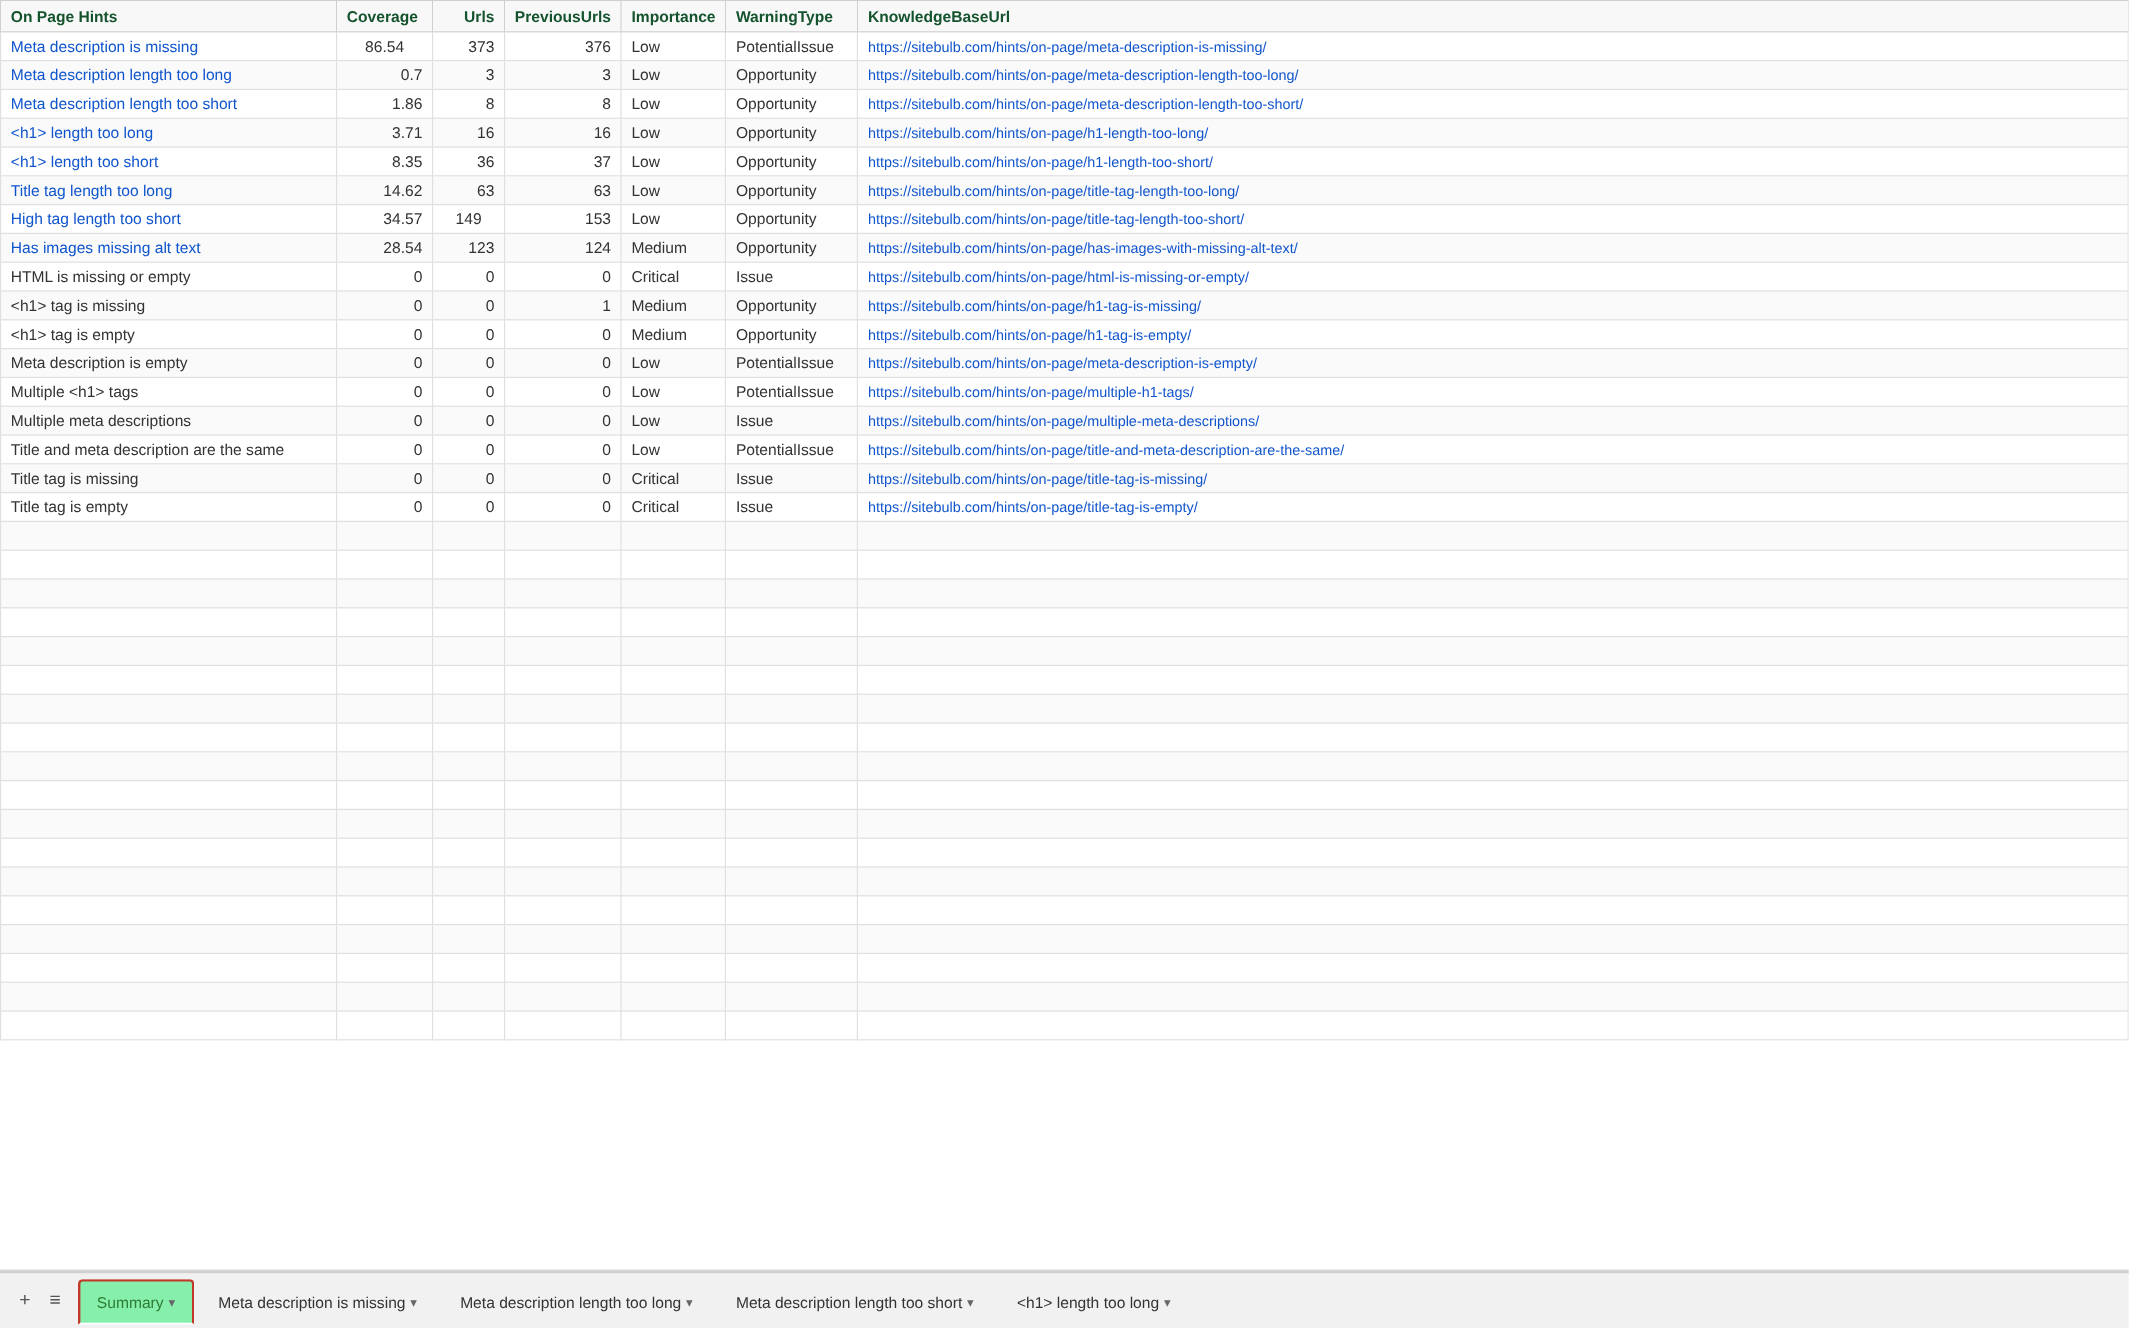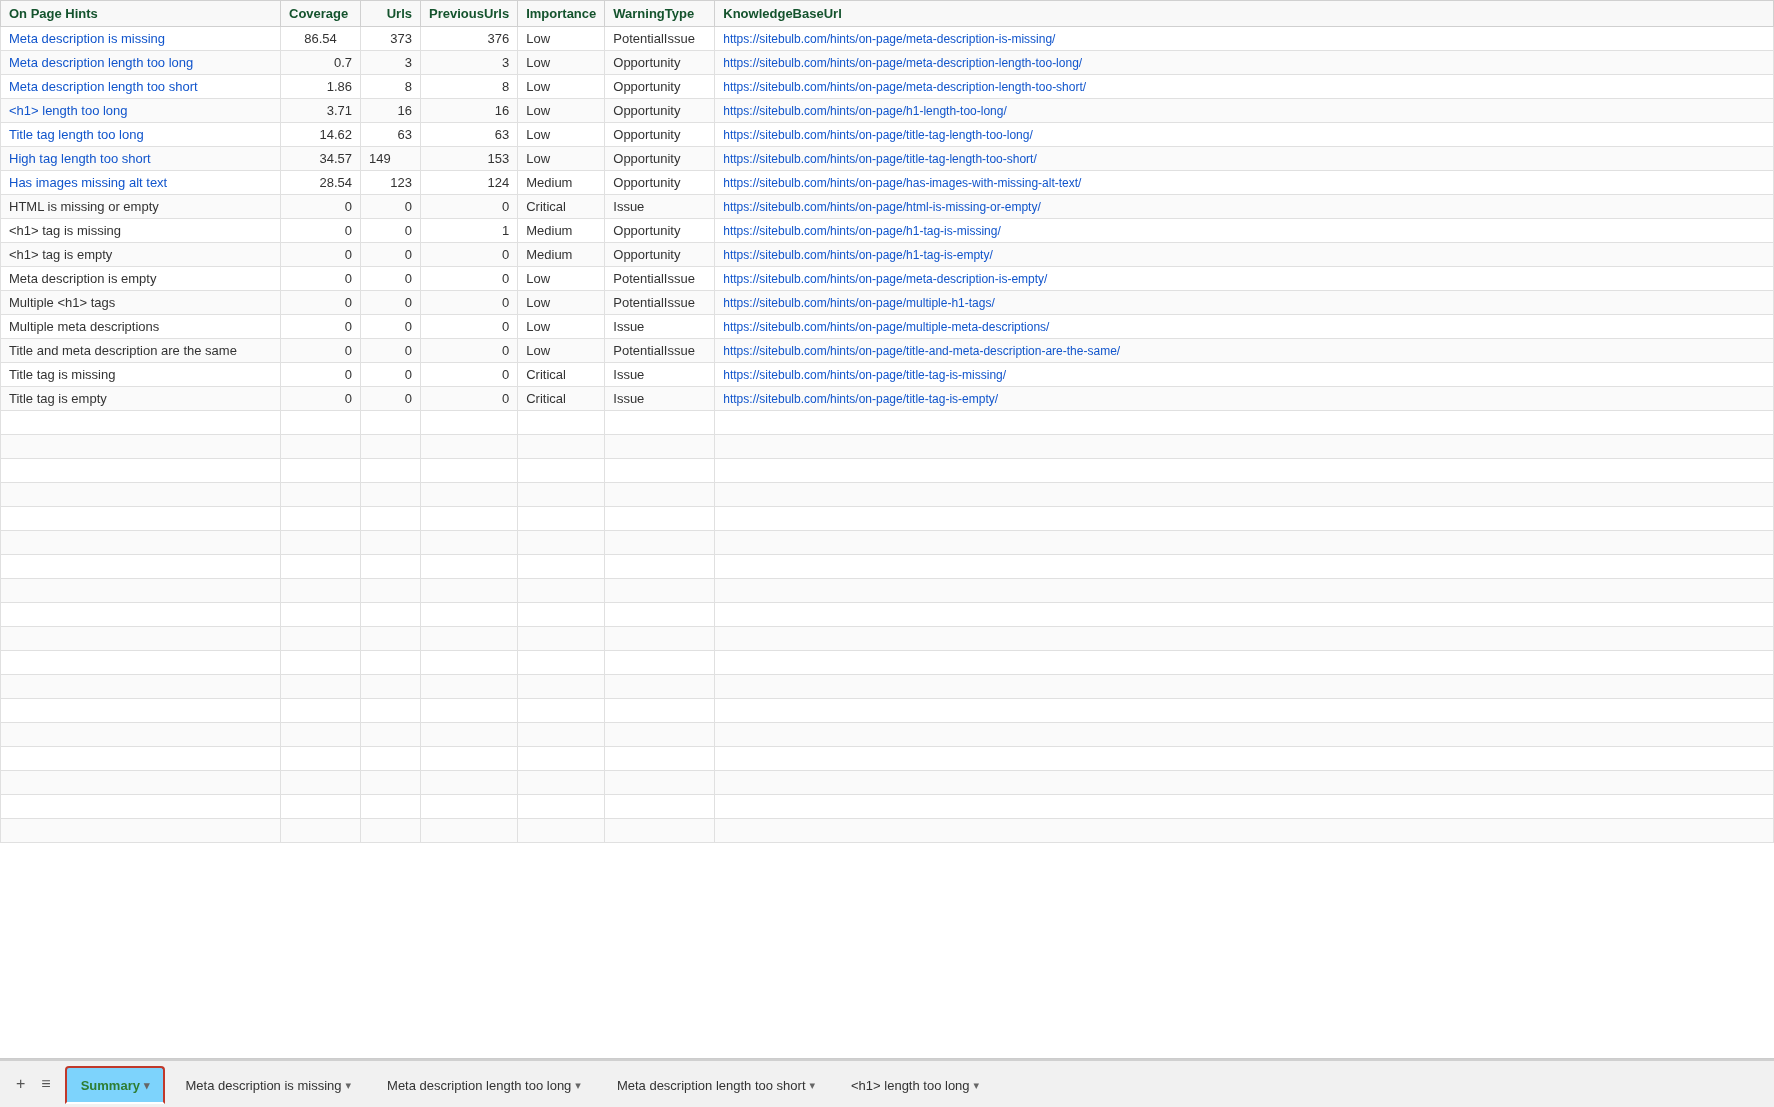--- a/index.html
+++ b/index.html
@@ -102,25 +102,25 @@
       background: #f1f1f1;
       cursor: pointer;
       white-space: nowrap;
       font-size: 13px;
       height: 38px;
       margin: 2px 2px 0 2px;
       border-radius: 4px 4px 0 0;
     }
 
     .tab.active {
-      background: #7dd3fc;
+      background: #86efac;
       border: 2px solid #c0392b;
       border-bottom: 2px solid #fff;
       color: #2e7d32;
-      font-weight: 700;
+      font-weight: 400;
     }
 
     .tab.active .tab-label {
       color: #2e7d32;
     }
 
     .tab .tab-label {
       color: #333;
     }
 
@@ -195,32 +195,41 @@
         <tr>
           <td class="col-hints link-cell"><a href="#">&lt;h1&gt; length too long</a></td>
           <td class="col-coverage" style="text-align: right;">3.71</td>
           <td class="col-urls" style="text-align: right;">16</td>
           <td class="col-prevurls" style="text-align: right;">16</td>
           <td class="col-importance">Low</td>
           <td class="col-warningtype">Opportunity</td>
           <td class="col-kb"><a href="#" class="url-link">https://sitebulb.com/hints/on-page/h1-length-too-long/</a></td>
         </tr>
         <tr>
+          <td class="col-hints link-cell"><a href="#">&lt;h1&gt; length too short</a></td>
+          <td class="col-coverage" style="text-align: right;">8.35</td>
+          <td class="col-urls" style="text-align: right;">36</td>
+          <td class="col-prevurls" style="text-align: right;">37</td>
+          <td class="col-importance">Low</td>
+          <td class="col-warningtype">Opportunity</td>
+          <td class="col-kb"><a href="#" class="url-link">https://sitebulb.com/hints/on-page/h1-length-too-short/</a></td>
+        </tr>
+        <tr>
           <td class="col-hints link-cell"><a href="#">Title tag length too long</a></td>
           <td class="col-coverage" style="text-align: right;">14.62</td>
           <td class="col-urls" style="text-align: right;">63</td>
           <td class="col-prevurls" style="text-align: right;">63</td>
           <td class="col-importance">Low</td>
           <td class="col-warningtype">Opportunity</td>
           <td class="col-kb"><a href="#" class="url-link">https://sitebulb.com/hints/on-page/title-tag-length-too-long/</a></td>
         </tr>
         <tr>
           <td class="col-hints link-cell"><a href="#">High tag length too short</a></td>
           <td class="col-coverage" style="text-align: right;">34.57</td>
-          <td class="col-urls" style="text-align: left;">149</td>
+          <td class="col-urls" style="text-align: center;">149</td>
           <td class="col-prevurls" style="text-align: right;">153</td>
           <td class="col-importance">Low</td>
           <td class="col-warningtype">Opportunity</td>
           <td class="col-kb"><a href="#" class="url-link">https://sitebulb.com/hints/on-page/title-tag-length-too-short/</a></td>
         </tr>
         <tr>
           <td class="col-hints link-cell"><a href="#">Has images missing alt text</a></td>
           <td class="col-coverage" style="text-align: right;">28.54</td>
           <td class="col-urls" style="text-align: right;">123</td>
           <td class="col-prevurls" style="text-align: right;">124</td>

